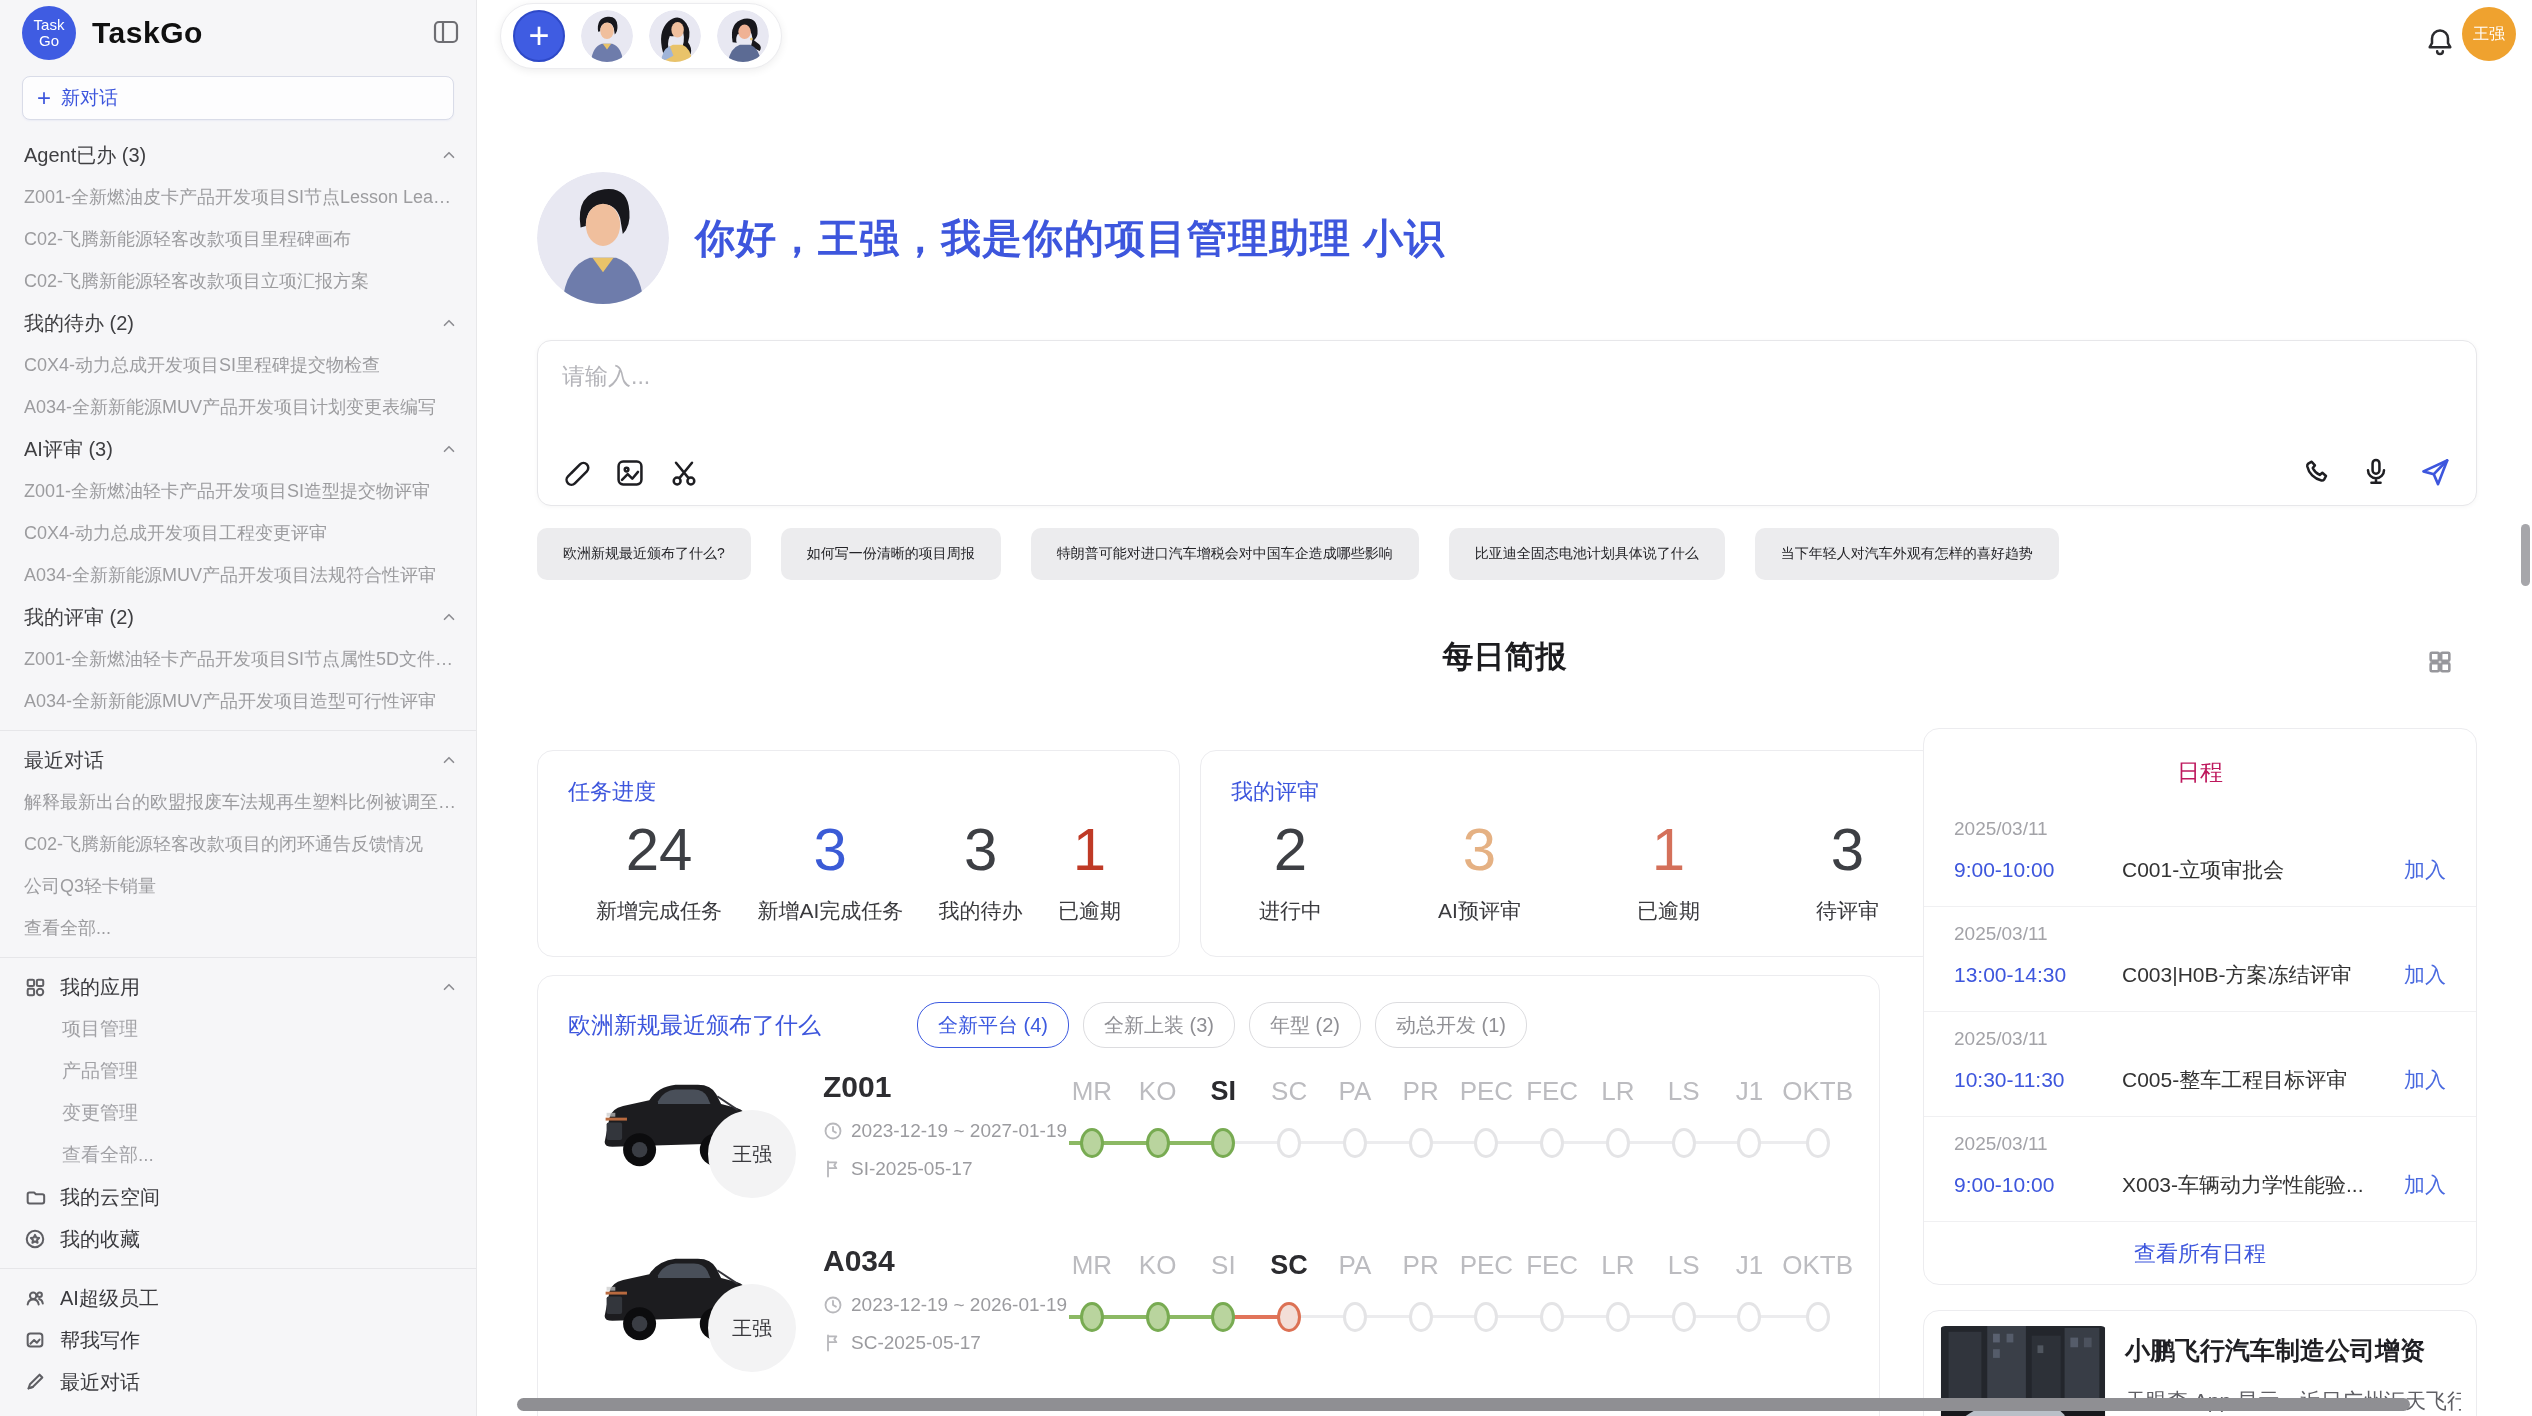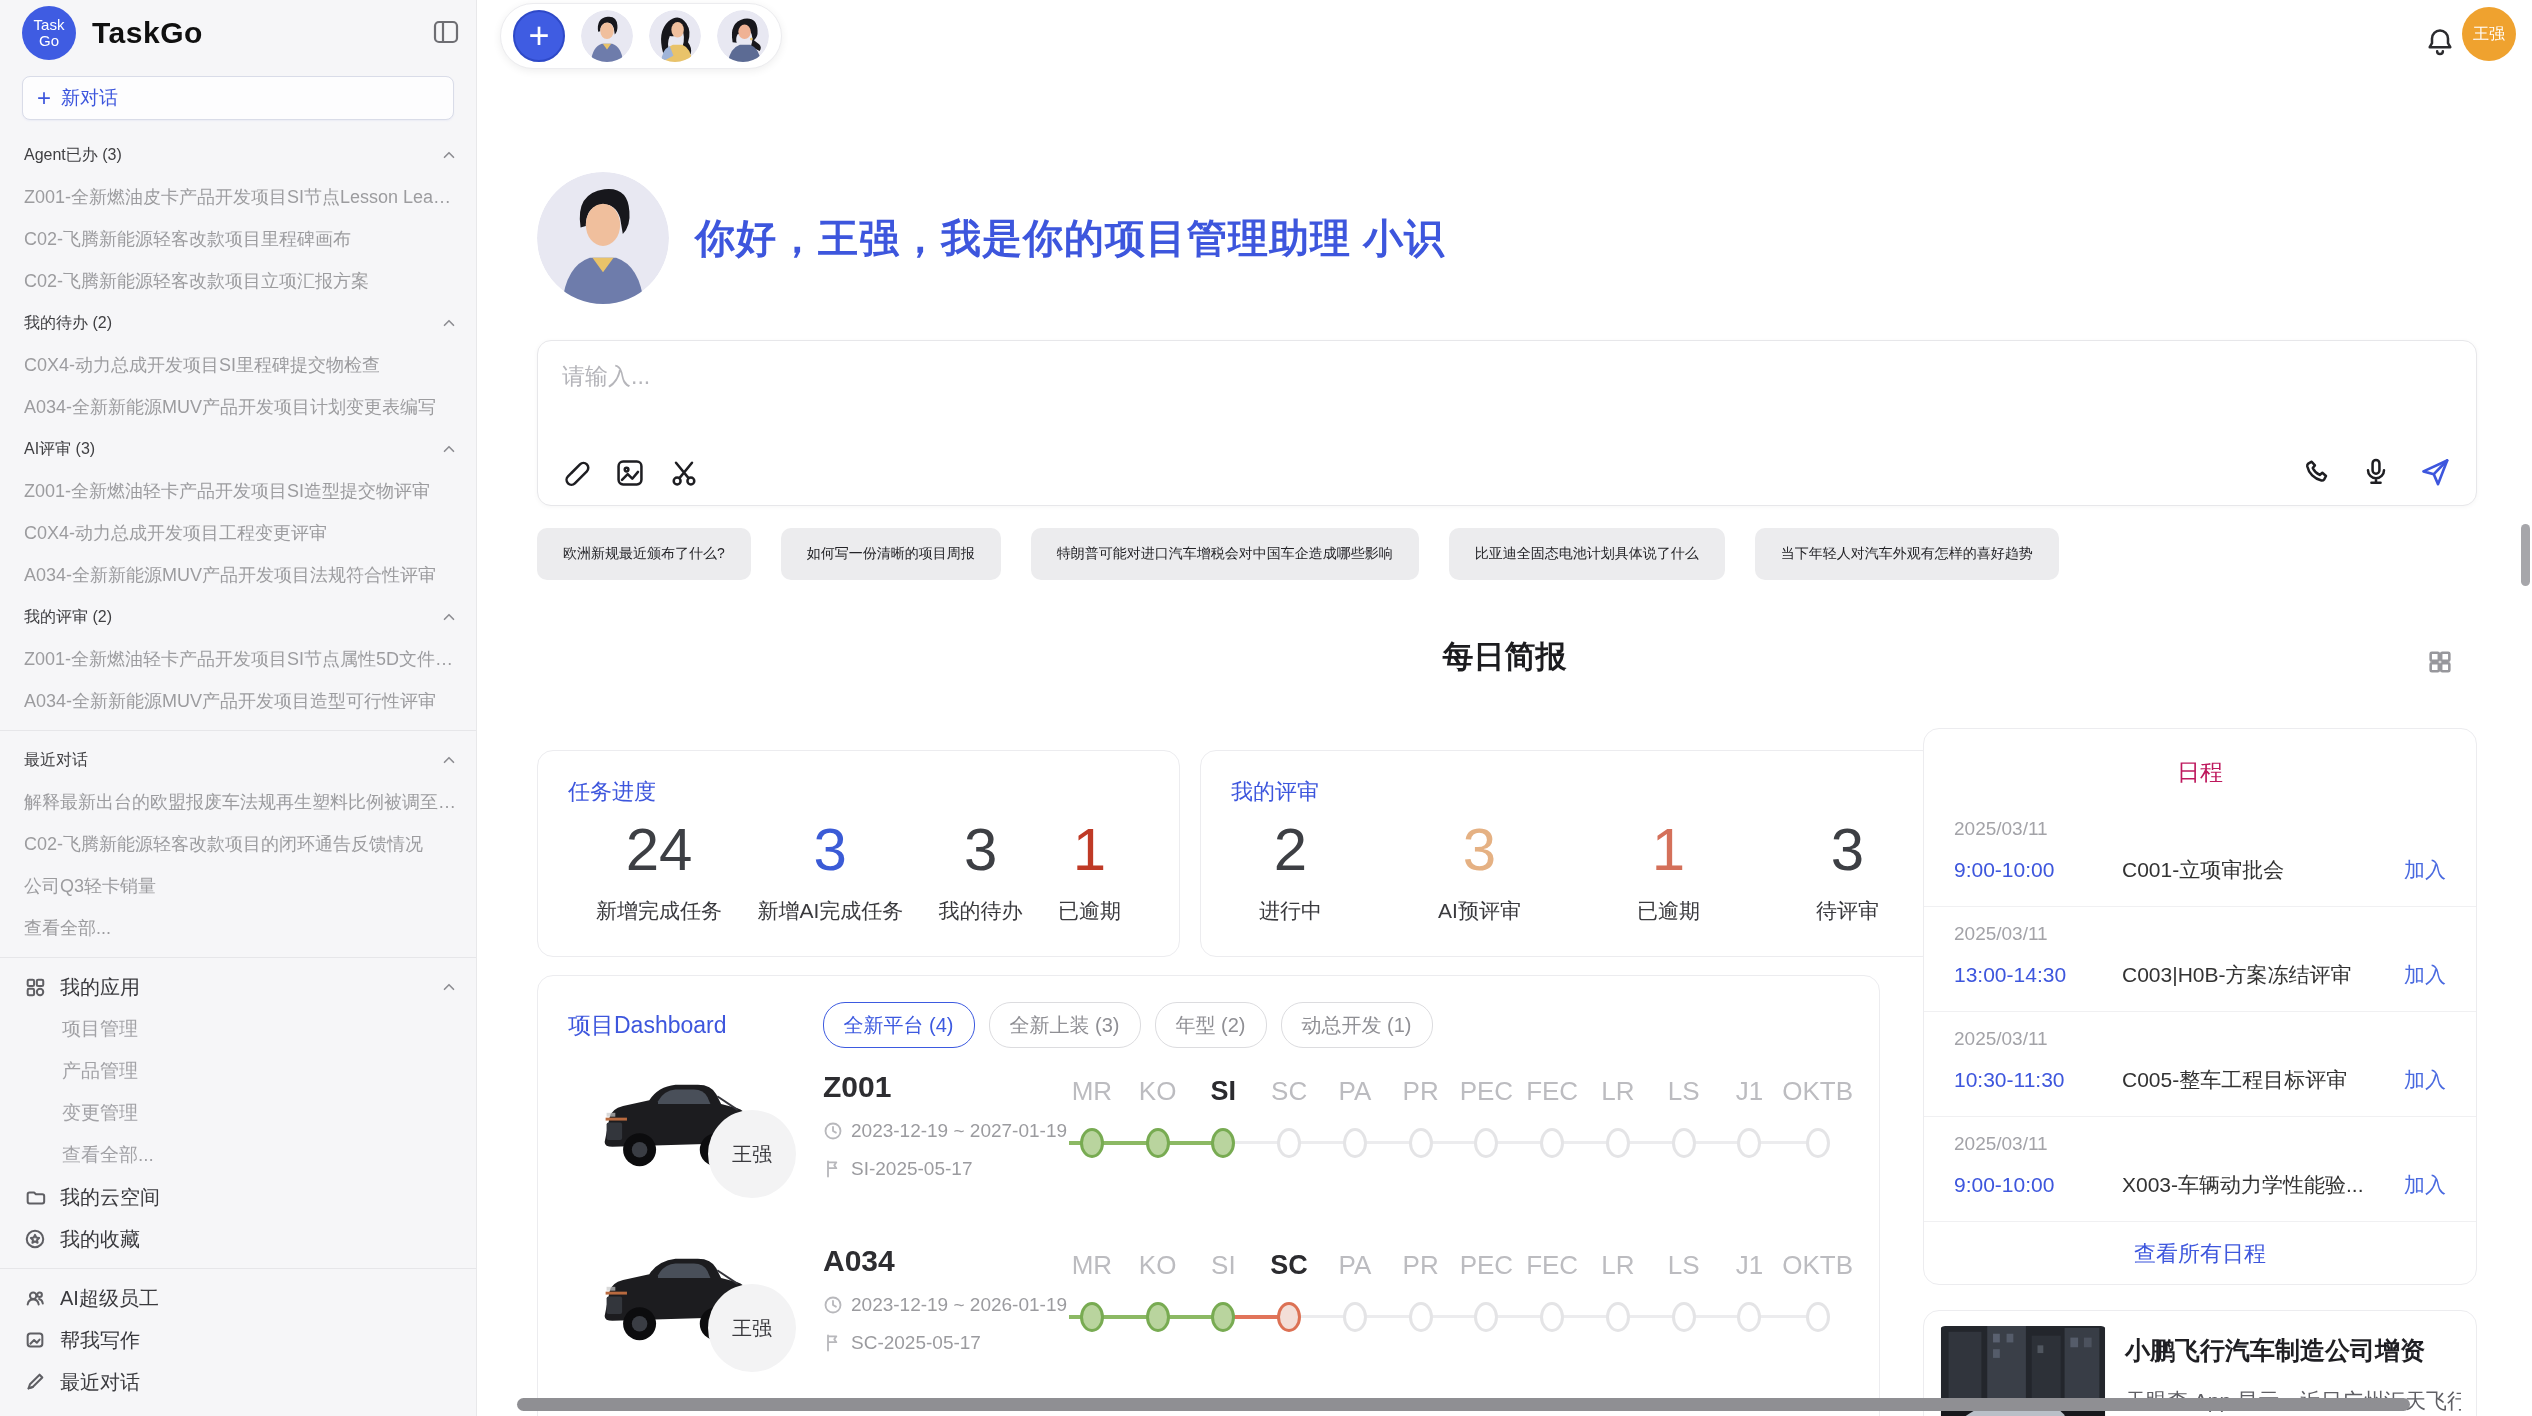--- a/index.html
+++ b/index.html
@@ -19,21 +19,21 @@
     display:flex;flex-direction:column;align-items:center;justify-content:center;
     font-size:15px;line-height:16px;font-weight:500;}
   .app-title{font-size:30px;font-weight:700;color:#101010;margin-left:16px;letter-spacing:0.5px;}
   .collapse-btn{position:absolute;right:16px;top:18px;color:#6e6e73;cursor:pointer;}
   .new-chat{margin:10px 22px 0 22px;height:42px;border:1px solid #d9dce8;border-radius:8px;
     background:#fdfdfe;display:flex;align-items:center;padding:0 14px;color:#3d56dd;
     font-size:19px;box-shadow:0 1px 2px rgba(60,80,200,0.06);cursor:pointer;}
   .new-chat .plus{font-size:24px;margin-right:10px;line-height:1;}
   .sb-list{padding:14px 0 0 0;}
   .sb-section{height:42px;display:flex;align-items:center;padding:0 18px 0 24px;
-    font-size:16px;color:#3f3f42;}
+    font-size:20px;color:#3f3f42;}
   .sb-section .chev{margin-left:auto;color:#8d8d92;}
   .sb-item{height:42px;line-height:42px;padding:0 20px 0 24px;font-size:18px;color:#9c9c9f;
     white-space:nowrap;overflow:hidden;text-overflow:ellipsis;cursor:pointer;}
   .sb-div{border-top:1px solid #e6e6e9;margin:8px 0;}
   .sb-app{height:42px;display:flex;align-items:center;padding:0 18px 0 24px;font-size:20px;color:#3a3a3e;cursor:pointer;}
   .sb-app .aico{color:#5f5f64;margin-right:14px;display:flex;}
   .sb-app .chev{margin-left:auto;color:#8d8d92;}
   .sb-sub{height:42px;line-height:42px;padding-left:62px;font-size:19px;color:#a2a2a6;cursor:pointer;
     white-space:nowrap;overflow:hidden;text-overflow:ellipsis;}
 
@@ -583,21 +583,21 @@
       </svg>
     </div>
   <div class="news-body">
     <div class="news-title">小鹏飞行汽车制造公司增资</div>
     <div class="news-excerpt">天眼查 App 显示，近日广州汇天飞行汽...</div>
   </div>
 </div>
 
 <div class="dash-card">
   <div class="dash-head">
-    <div class="dash-title">项目Dashboard</div>
+    <div class="dash-title">欧洲新规最近颁布了什么</div>
     <div class="dash-tabs">
 
     <div class="dash-tab active">全新平台 (4)</div>
         <div class="dash-tab">全新上装 (3)</div>
         <div class="dash-tab">年型 (2)</div>
         <div class="dash-tab">动总开发 (1)</div>
       </div>
   </div>
 
   <div class="proj-row">

